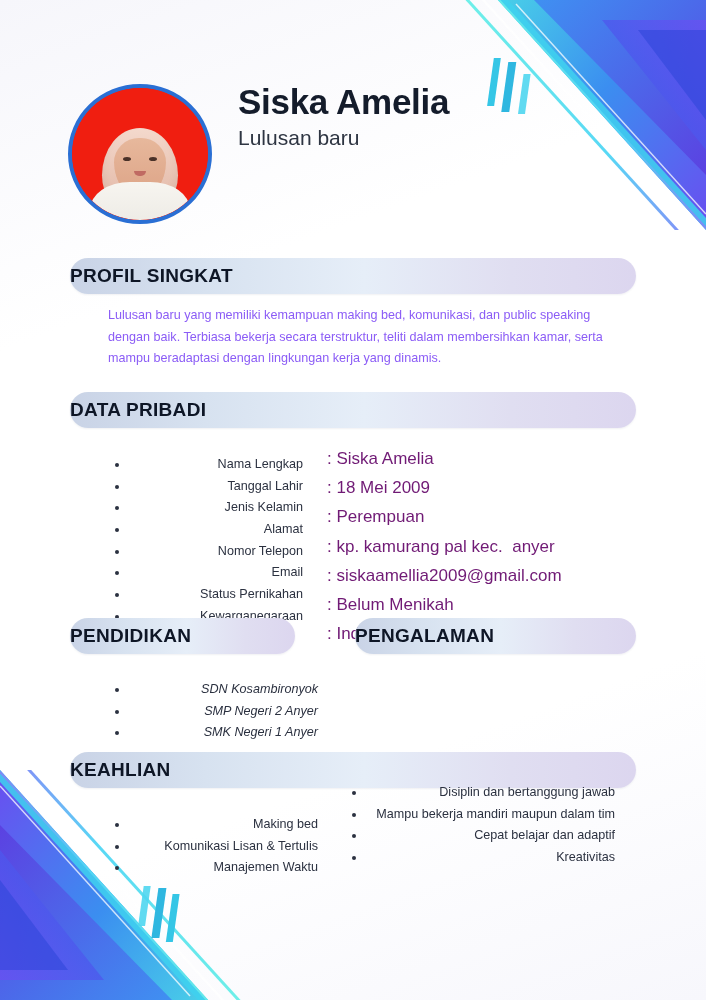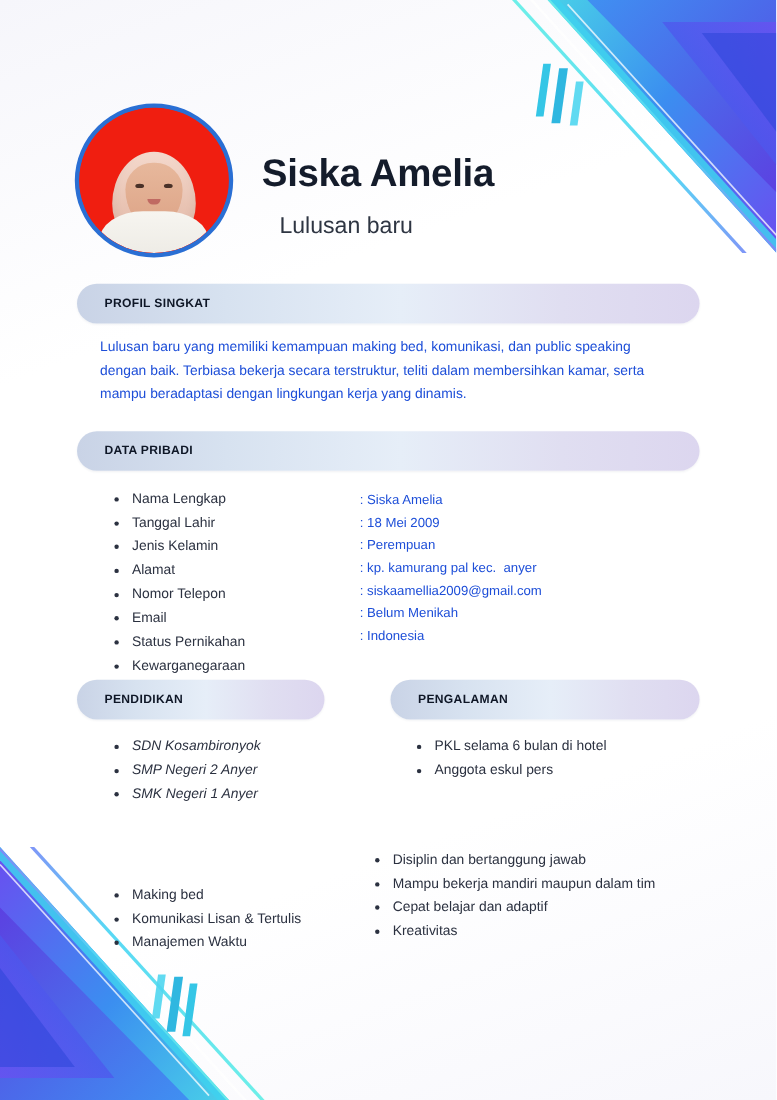--- a/index.html
+++ b/index.html
@@ -41,21 +41,21 @@
 
   .corner svg { display: block; }
 
   
   .header {
     position: absolute;
     left: 0; top: 84px;
     width: 706px;
     height: 150px;
     display: flex;
-    align-items: flex-end;
+    align-items: flex-start;
   }
   .avatar-wrap {
     margin-left: 68px;
     width: 144px;
     height: 140px;
     border-radius: 50%;
     border: 4px solid #2a6fd4;
     overflow: hidden;
     background: #f01e10;
     position: relative;
@@ -159,70 +159,70 @@
     color: #141c2b;
     letter-spacing: -0.3px;
     line-height: 1.05;
     margin: 0 0 4px 0;
   }
   .role {
     font-size: 21px;
     font-weight: 400;
     color: #2e3542;
     line-height: 1.2;
-    margin: 16px;
+    margin: 0;
   }
 
   
   .bar {
     position: absolute;
     height: 36px;
     border-radius: 18px;
     background: linear-gradient(90deg, #c9d3e6 0%, #d7e2f0 24%, #e6eef8 52%, #e0def1 78%, #dcd6ef 100%);
     display: flex;
     align-items: center;
     box-shadow: 0 1px 2px rgba(40,50,90,0.07);
   }
   .bar-title {
-    margin-left: 25px;
-    font-size: 11px;
+    font-size: 19px;
     font-weight: 700;
     color: #0e1626;
     letter-spacing: 0.3px;
   }
 
   
   .summary {
     position: absolute;
-    left: 91px;
+    left: 108px;
     top: 305px;
     width: 520px;
     font-size: 12.6px;
     line-height: 1.72;
-    color: #1d4ed8;
+    color: #8b5cf6;
   }
 
   ul.bullets {
-    margin: 1px;
+    margin: 12px;
     padding: 0 0 0 17px;
     list-style: disc;
+    text-align: right;
   }
   ul.bullets li {
     font-size: 12.6px;
     line-height: 1.72;
     color: #2b3140;
     padding-left: 2px;
   }
   ul.bullets li::marker { color: #2b3140; font-size: 12px; }
 
   .plainlist { margin: 0; padding: 0; list-style: none; }
   .plainlist li {
-    font-size: 12px;
+    font-size: 17px;
     line-height: 1.72;
-    color: #1d4ed8;
+    color: #701a75;
     white-space: pre;
   }
 
   
   .blk { position: absolute; }
 </style>
 </head>
 <body>
 
 <div class="page">
@@ -373,27 +373,24 @@
     <ul class="bullets">
       <li>SDN Kosambironyok</li>
       <li>SMP Negeri 2 Anyer</li>
       <li>SMK Negeri 1 Anyer</li>
     </ul>
   </div>
 
   <div class="bar" style="left:355px; top:618px; width:281px;">
     <span class="bar-title">PENGALAMAN</span>
   </div>
-  <div class="blk" style="left:375px; top:667px; width:260px;">
-    <ul class="bullets">
-      <li>PKL selama 6 bulan di hotel</li>
-      <li>Anggota eskul pers</li>
-    </ul>
-  </div>
-
+
+  <div class="bar" style="left:70px; top:752px; width:566px;">
+    <span class="bar-title">KEAHLIAN</span>
+  </div>
   <div class="blk" style="left:100px; top:802px; width:230px;">
     <ul class="bullets">
       <li>Making bed</li>
       <li>Komunikasi Lisan &amp; Tertulis</li>
       <li>Manajemen Waktu</li>
     </ul>
   </div>
   <div class="blk" style="left:337px; top:770px; width:290px;">
     <ul class="bullets">
       <li>Disiplin dan bertanggung jawab</li>

